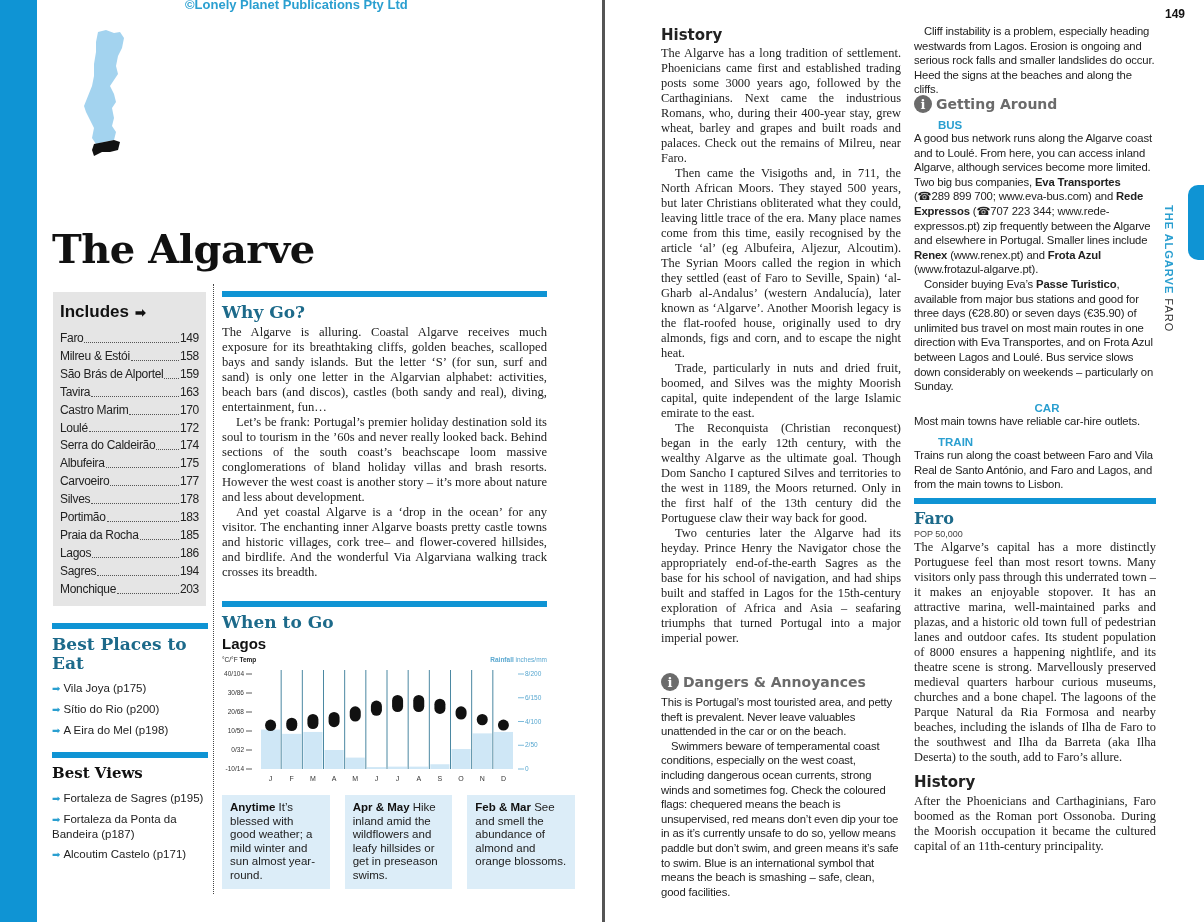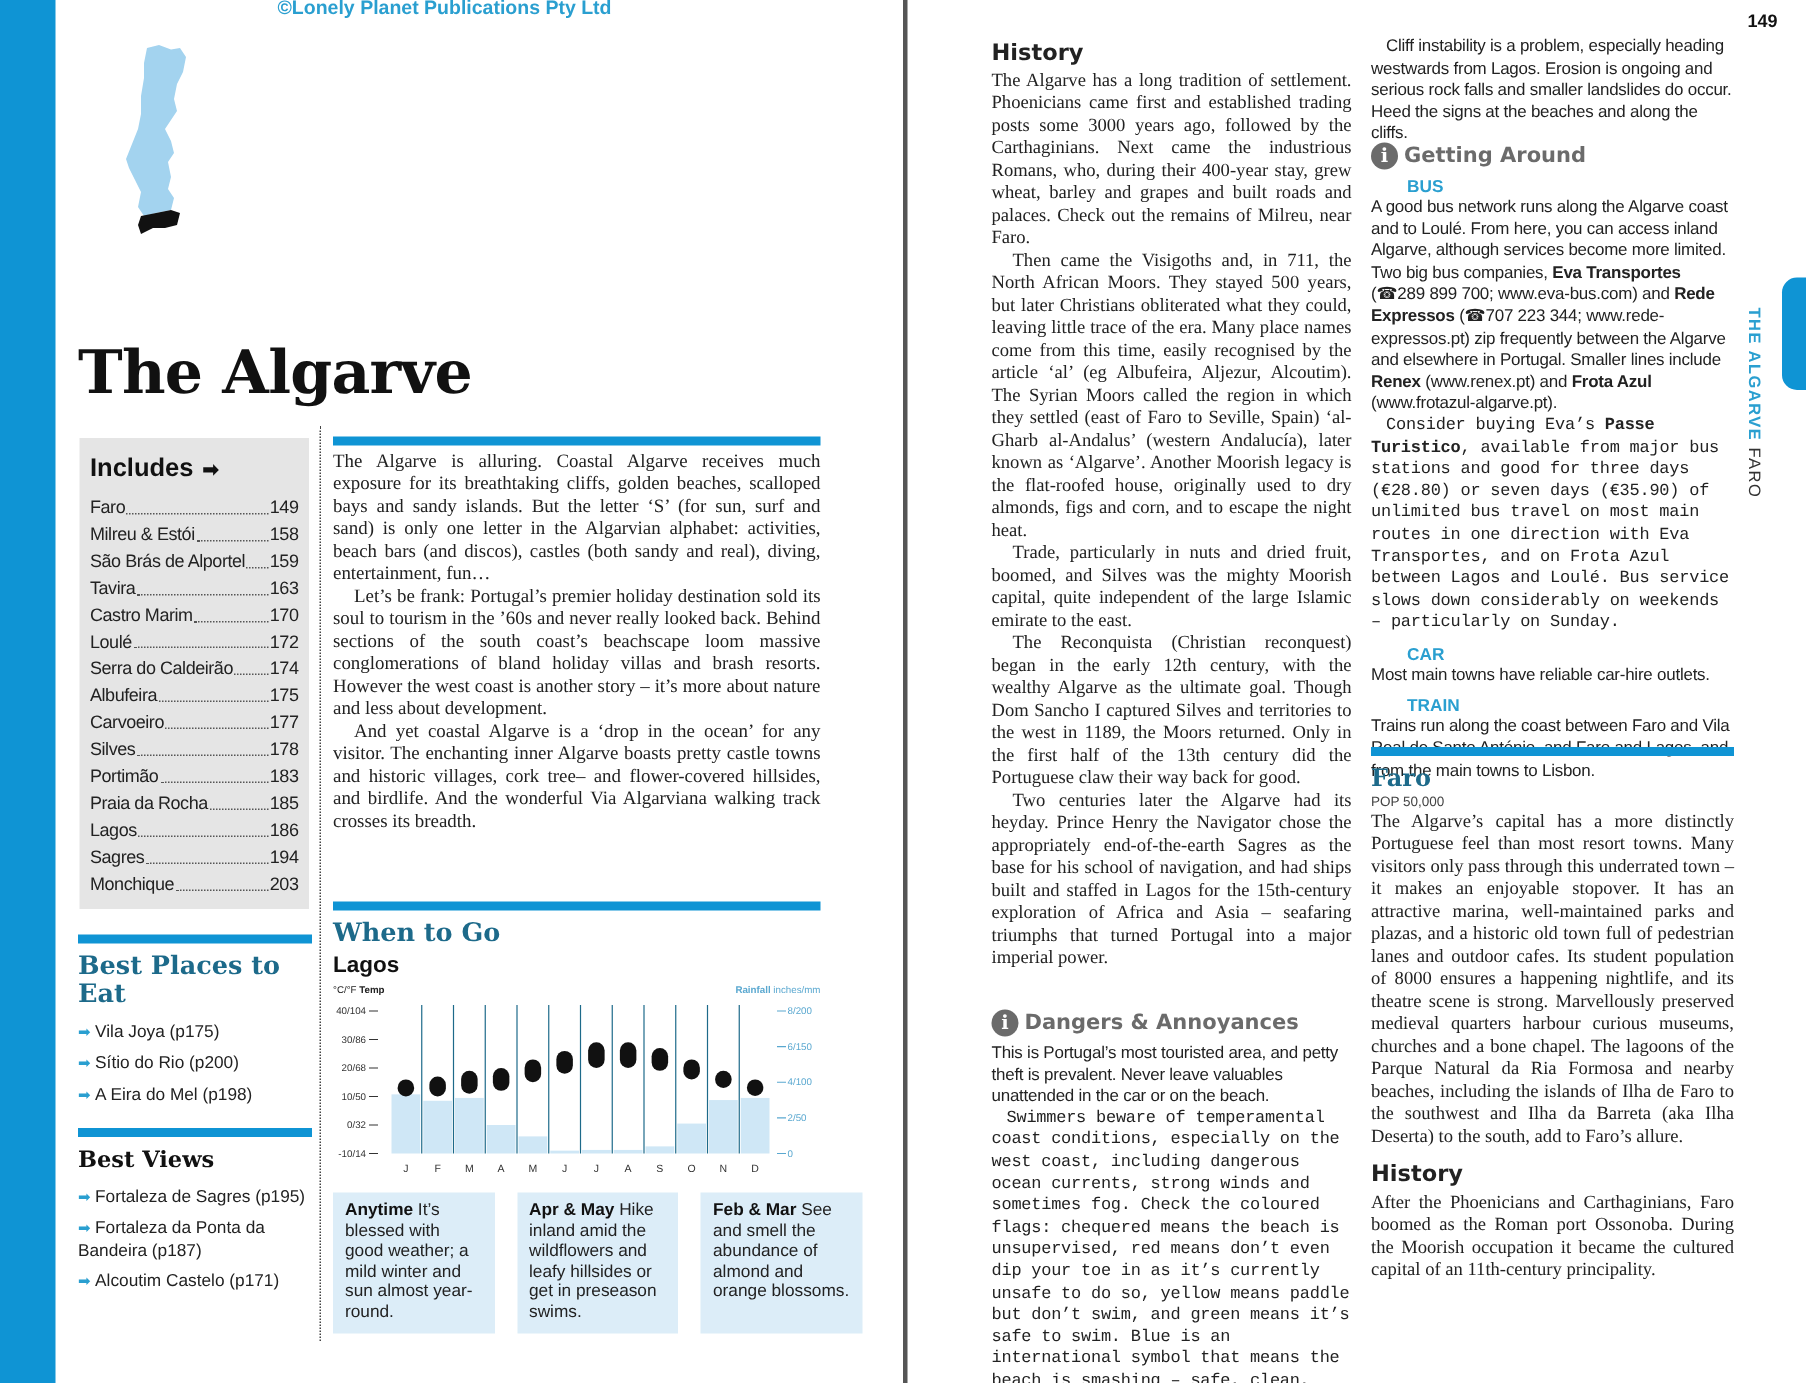--- a/index.html
+++ b/index.html
@@ -51,21 +51,21 @@
   .tip b { color: #111; }
 
   
   .page-num { position: absolute; left: 1165px; top: 7px; font-size: 12px; font-weight: bold; color: #111; }
   .col-a { position: absolute; left: 661px; width: 240px; }
   .col-b { position: absolute; left: 914px; width: 242px; }
   .h-gray { font-family: "DejaVu Sans", sans-serif; font-weight: bold; font-size: 15px; color: #222; }
   .h-info { font-family: "DejaVu Sans", sans-serif; font-weight: bold; font-size: 14px; color: #6b6b6b; display: flex; align-items: center; gap: 4px; }
   .info-icon { width: 18px; height: 18px; border-radius: 50%; background: #6b6b6b; color: #fff; font-family: "DejaVu Serif", serif; font-size: 13px; font-weight: bold; display: flex; align-items: center; justify-content: center; }
   .sans-text { font-family: "Liberation Sans", sans-serif; font-size: 11.3px; line-height: 14.6px; color: #222; letter-spacing: -0.15px; }
-  .sans-text p + p { text-indent: 10px; font-family: Liberation Mono, monospace; }
+  .sans-text p + p { text-indent: 10px; }
   .sub-blue { font-family: "Liberation Sans", sans-serif; font-weight: bold; font-size: 11.5px; color: #2a9fd0; margin-top: 6px; margin-left: 24px; }
   .pop { font-size: 9px; color: #444; margin: 1px 0 1px 0; }
   .faro-title { font-family: "DejaVu Serif", serif; font-weight: bold; font-size: 16px; color: #1d6a8a; }
 
   .tab { position: absolute; left: 1188px; top: 185px; width: 20px; height: 75px; background: #0f94d4; border-radius: 10px 0 0 10px; }
   .vertical-label { position: absolute; left: 1163px; top: 205px; writing-mode: vertical-rl; font-size: 11px; letter-spacing: 1px; color: #2a9fd0; font-weight: bold; white-space: nowrap; }
   .vertical-label .faro { color: #333; font-weight: normal; }
 </style>
 </head>
 <body>
@@ -183,20 +183,21 @@
   <div class="side-title-black">Best Views</div>
   <div class="side-list" id="best-views-list">
       <div class="side-li"><span class="side-arrow">➡</span><span>Fortaleza de Sagres (p195)</span></div>
       <div class="side-li"><span class="side-arrow">➡</span><span>Fortaleza da Ponta da Bandeira (p187)</span></div>
       <div class="side-li"><span class="side-arrow">➡</span><span>Alcoutim Castelo (p171)</span></div>
     </div>
 </div>
 
 <div class="mid" style="top:291px;">
   <div class="sec-bar"></div>
+  <div class="sec-title">Why Go?</div>
   <div class="serif-text" style="margin-top:3px;">
     <p>The Algarve is alluring. Coastal Algarve receives much exposure for its breathtaking cliffs, golden beaches, scalloped bays and sandy islands. But the letter ‘S’ (for sun, surf and sand) is only one letter in the Algarvian alphabet: activities, beach bars (and discos), castles (both sandy and real), diving, entertainment, fun…</p>
     <p>Let’s be frank: Portugal’s premier holiday destination sold its soul to tourism in the ’60s and never really looked back. Behind sections of the south coast’s beachscape loom massive conglomerations of bland holiday villas and brash resorts. However the west coast is another story – it’s more about nature and less about development.</p>
     <p>And yet coastal Algarve is a ‘drop in the ocean’ for any visitor. The enchanting inner Algarve boasts pretty castle towns and historic villages, cork tree– and flower-covered hillsides, and birdlife. And the wonderful Via Algarviana walking track crosses its breadth.</p>
   </div>
 </div>
 
 <div class="mid" style="top:601px;">
   <div class="sec-bar"></div>
   <div class="sec-title">When to Go</div>
@@ -316,21 +317,21 @@
 <div class="col-b" style="top:95px;">
   <div class="h-info">
     <span class="info-icon">i</span>
     <span>Getting Around</span>
   </div>
   <div class="sub-blue">BUS</div>
   <div class="sans-text">
     <p><span>A good bus network runs along the Algarve coast and to Loulé. From here, you can access inland Algarve, although services become more limited. Two big bus companies, </span><b>Eva Transportes</b><span> (☎289 899 700; www.eva-bus.com) and </span><b>Rede Expressos</b><span> (☎707 223 344; www.rede-expressos.pt) zip frequently between the Algarve and elsewhere in Portugal. Smaller lines include </span><b>Renex</b><span> (www.renex.pt) and </span><b>Frota Azul</b><span> (www.frotazul-algarve.pt).</span></p>
     <p><span>Consider buying Eva’s </span><b>Passe Turistico</b><span>, available from major bus stations and good for three days (€28.80) or seven days (€35.90) of unlimited bus travel on most main routes in one direction with Eva Transportes, and on Frota Azul between Lagos and Loulé. Bus service slows down considerably on weekends – particularly on Sunday.</span></p>
   </div>
-  <div class="sub-blue" style="margin-top:8px;">CAR</div>
+  <div class="sub-blue" style="margin-top:8px;text-align:center;">CAR</div>
   <div class="sans-text">Most main towns have reliable car-hire outlets.</div>
   <div class="sub-blue" style="margin-top:8px;">TRAIN</div>
   <div class="sans-text">Trains run along the coast between Faro and Vila Real de Santo António, and Faro and Lagos, and from the main towns to Lisbon.</div>
 </div>
 
 <div class="col-b" style="top:498px;">
   <div class="sec-bar"></div>
   <div class="faro-title" style="margin-top:5px;">Faro</div>
   <div class="pop">POP 50,000</div>
   <div class="serif-text" style="font-size:12.4px;">The Algarve’s capital has a more distinctly Portuguese feel than most resort towns. Many visitors only pass through this underrated town – it makes an enjoyable stopover. It has an attractive marina, well-maintained parks and plazas, and a historic old town full of pedestrian lanes and outdoor cafes. Its student population of 8000 ensures a happening nightlife, and its theatre scene is strong. Marvellously preserved medieval quarters harbour curious museums, churches and a bone chapel. The lagoons of the Parque Natural da Ria Formosa and nearby beaches, including the islands of Ilha de Faro to the southwest and Ilha da Barreta (aka Ilha Deserta) to the south, add to Faro’s allure.</div>

